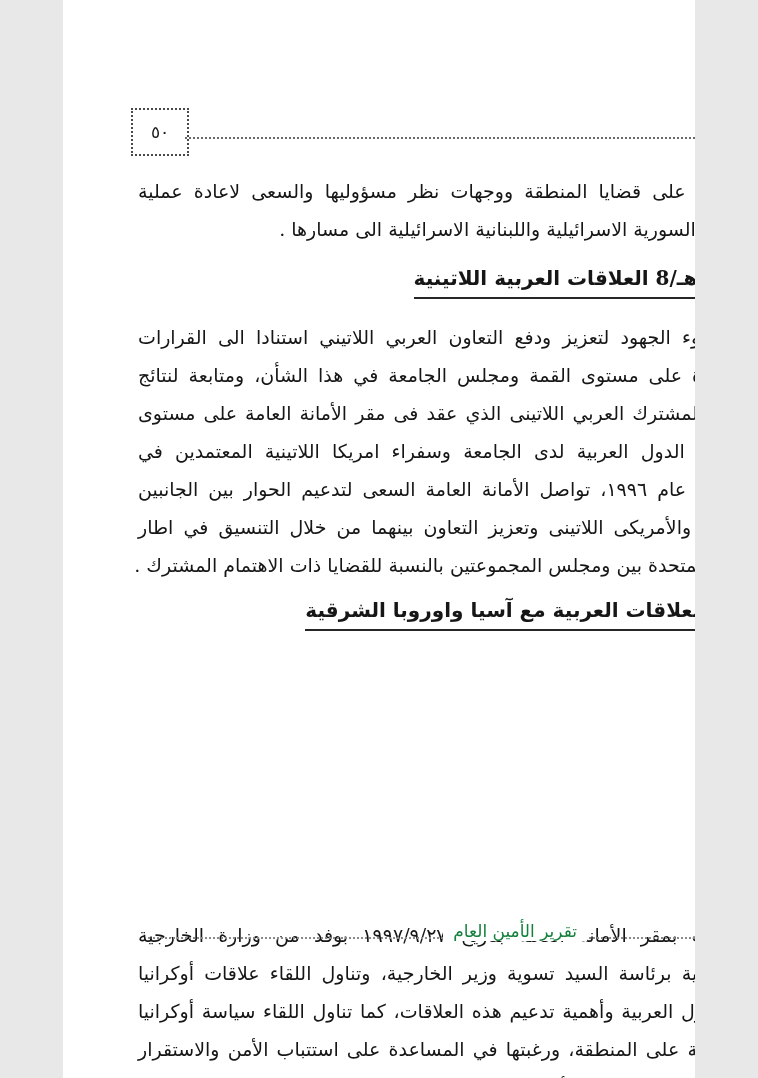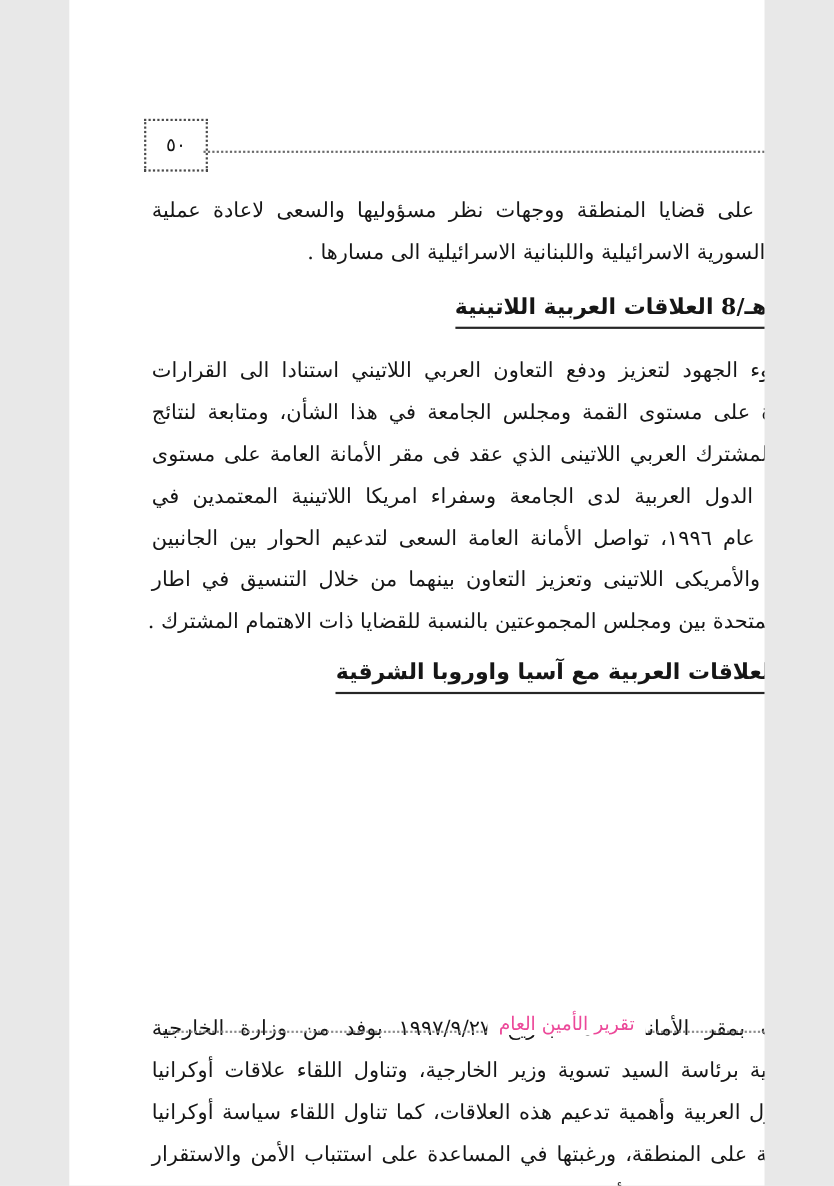--- a/index.html
+++ b/index.html
@@ -100,21 +100,21 @@
     width: 615px;
     height: 0;
     border-top: 2px dotted #8a8a8a;
   }
   .footer-note {
     position: absolute;
     right: 108px;
     top: 921px;
     direction: rtl;
     font-size: 17px;
-    color: #ec4899;
+    color: #15803d;
     background: #ffffff;
     padding: 0 10px;
     white-space: nowrap;
     letter-spacing: 1px;
   }
 </style>
 </head>
 <body>
 
 <div class="page">

